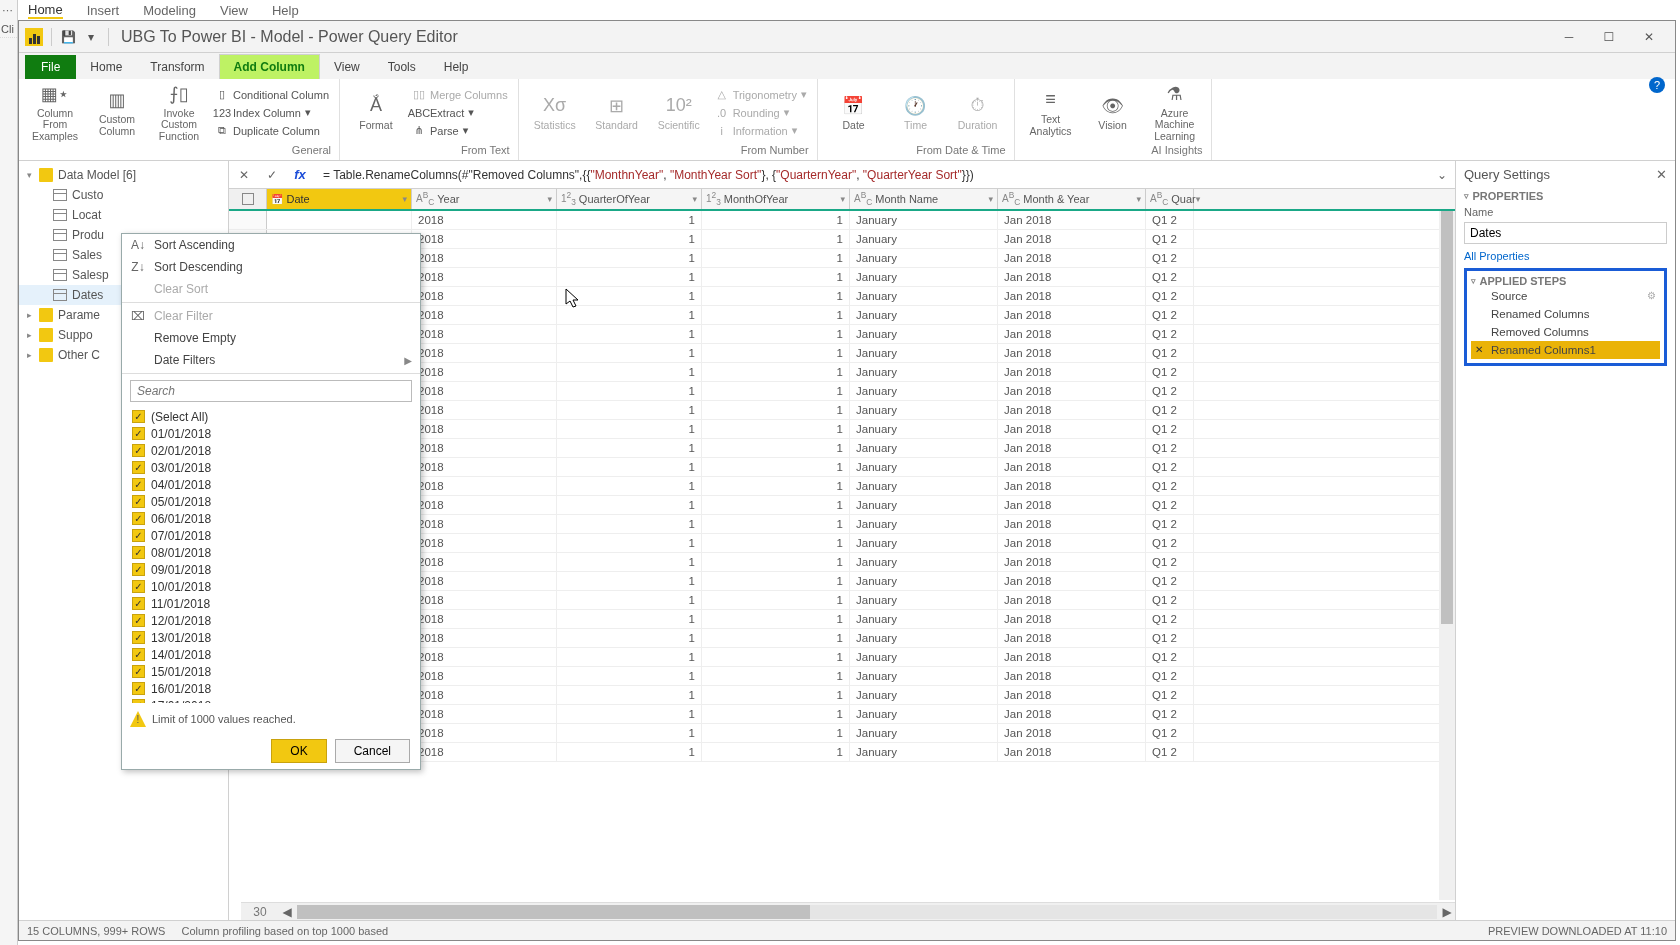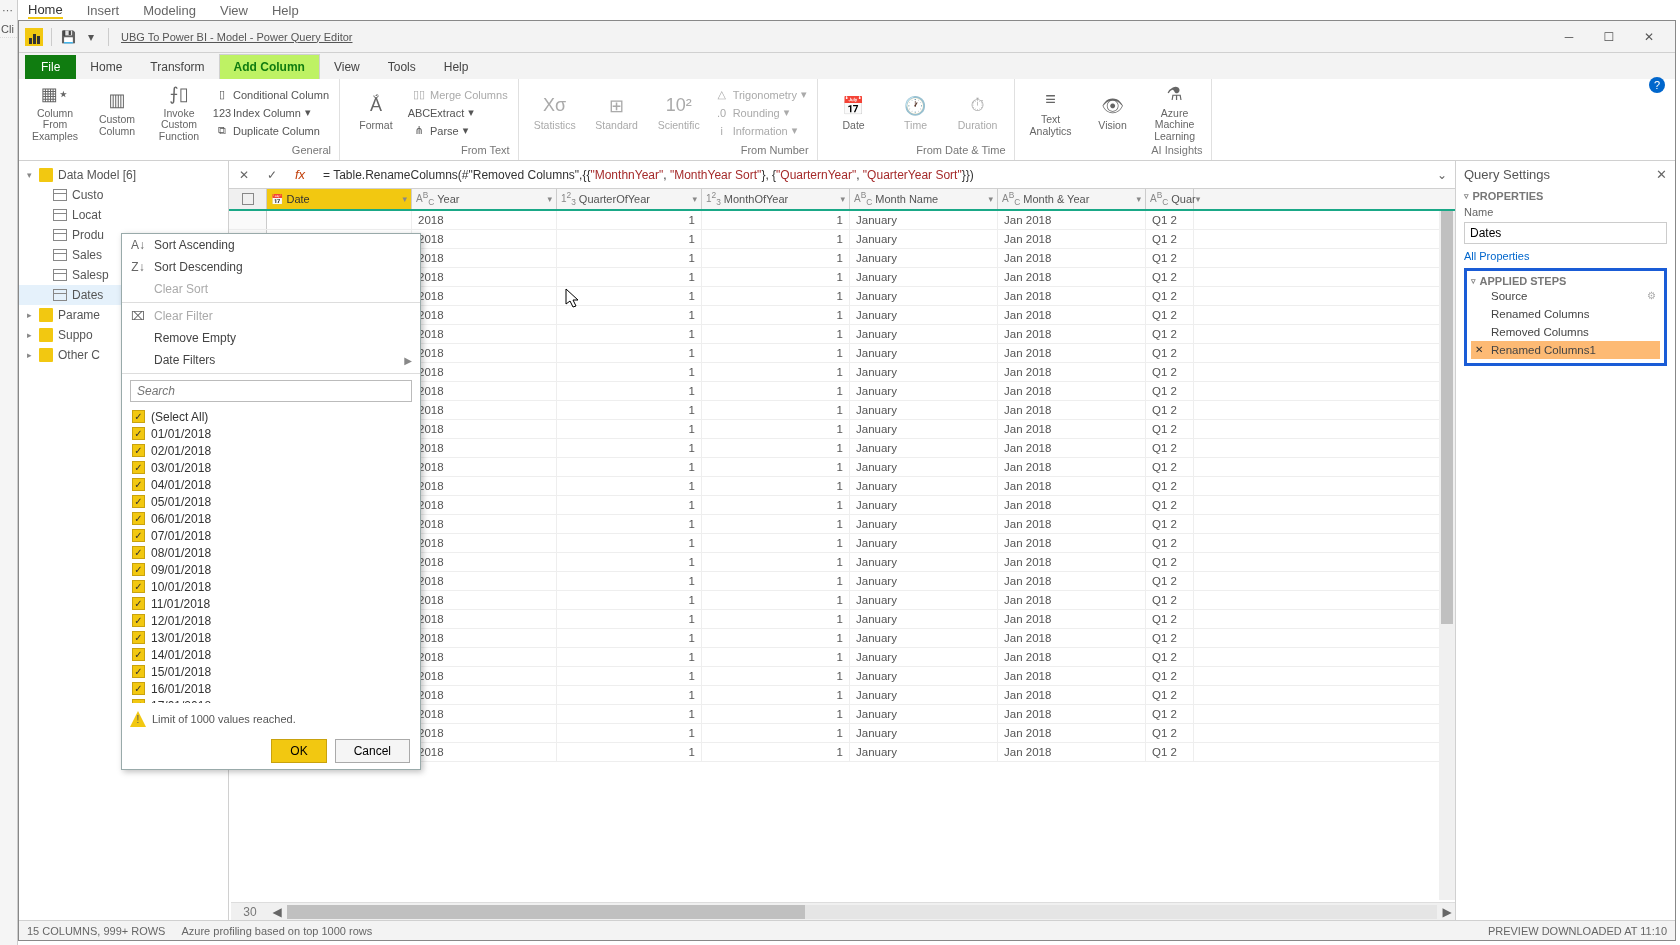--- a/index.html
+++ b/index.html
@@ -12,21 +12,21 @@
 
 .win { position:absolute; left:18px; top:20px; right:4px; bottom:4px; background:#fff; border:1px solid #888; }
 
 .titlebar { height:32px; background:#f3f3f3; border-bottom:1px solid #d0d0d0; display:flex; align-items:center; padding:0 6px; }
 .titlebar .qat { display:flex; gap:4px; align-items:center; }
 .titlebar .pbi-logo { width:18px; height:18px; background:#f2c811; display:flex; align-items:flex-end; justify-content:center; gap:1px; padding:2px; }
 .titlebar .pbi-logo span { width:3px; background:#333; }
 .titlebar .pbi-logo span:nth-child(1){ height:6px; } .titlebar .pbi-logo span:nth-child(2){ height:10px; } .titlebar .pbi-logo span:nth-child(3){ height:8px; }
 .titlebar .sep { width:1px; height:18px; background:#ccc; margin:0 4px; }
 .titlebar .qicon { width:18px; height:18px; display:flex; align-items:center; justify-content:center; color:#555; }
-.titlebar .title { margin-left:8px; color:#555; font-size:11px;text-decoration:underline; }
+.titlebar .title { margin-left:8px; color:#555; font-size:16px; }
 .winbtns { margin-left:auto; display:flex; }
 .winbtns div { width:40px; height:30px; display:flex; align-items:center; justify-content:center; color:#555; }
 
 
 .topmenu { position:absolute; left:18px; top:0; height:20px; display:flex; gap:24px; padding-left:10px; align-items:center; color:#666; font-size:13px; }
 .topmenu .active { border-bottom:2px solid #f2c811; color:#333; }
 
 .tabs { height:26px; display:flex; align-items:flex-end; background:#f3f3f3; padding-left:6px; }
 .tabs .tab { padding:5px 14px; font-size:12px; color:#444; cursor:pointer; }
 .tabs .file { background:#107c10; color:#fff; padding:5px 16px; }
@@ -53,58 +53,58 @@
 .qtree .folder .arrow { width:12px; color:#888; font-size:9px; }
 .qtree .folder .ficon { width:14px; height:14px; background:#f2c811; margin-right:5px; border-radius:1px; }
 .qtree .item { display:flex; align-items:center; padding:3px 8px 3px 34px; color:#555; }
 .qtree .item .ticon { width:14px; height:12px; border:1px solid #888; margin-right:5px; position:relative; }
 .qtree .item .ticon::before { content:''; position:absolute; left:0; right:0; top:3px; height:1px; background:#888; }
 .qtree .item.sel { background:#e5f1fb; }
 
 .center { flex:1; display:flex; flex-direction:column; position:relative; }
 .fbar { height:28px; border-bottom:1px solid #d0d0d0; display:flex; align-items:center; padding:0 4px; gap:6px; }
 .fbar .btn { width:22px; height:22px; display:flex; align-items:center; justify-content:center; color:#666; }
-.fbar .fx { font-style:italic; color:#c2410c; font-size:13px; }
+.fbar .fx { font-style:italic; color:#1d4ed8; font-size:13px;font-weight:bold; }
 .fbar .formula { flex:1; font-family:Consolas,monospace; font-size:12px; color:#333; padding:0 6px; white-space:nowrap; overflow:hidden; }
 .fbar .formula .s1 { color:#a52a2a; } 
 .fbar .drop { color:#666; padding:0 4px; }
 
 .grid { flex:1; overflow:hidden; position:relative; background:#fff; }
 .ghead { display:flex; height:22px; background:#f5f5f5; border-bottom:2px solid #1aa887; }
 .ghead .rowhdr { width:38px; border-right:1px solid #ccc; background:#f0f0f0; display:flex; align-items:center; justify-content:center; }
 .ghead .rowhdr .ico { width:12px; height:12px; border:1px solid #888; }
 .col { border-right:1px solid #ccc; display:flex; align-items:center; padding:0 4px; font-size:11px; color:#555; position:relative; }
 .col .type { font-size:10px; color:#888; margin-right:3px; }
 .col .drop { margin-left:auto; color:#888; font-size:9px; }
 .col.sel { background:#f2c811; color:#333; }
 .col1 { width:145px; } .col2 { width:145px; } .col3 { width:145px; } .col4 { width:148px; } .col5 { width:148px; } .col6 { width:148px; } .col7 { width:48px; }
 .gbody { overflow:auto; position:absolute; top:22px; bottom:20px; left:0; right:0; }
 .grow { display:flex; height:19px; border-bottom:1px solid #eee; font-size:11.5px; color:#555; }
 .grow .rowhdr { width:38px; border-right:1px solid #ccc; background:#fafafa; text-align:center; color:#888; }
 .cell { border-right:1px solid #eee; padding:0 6px; display:flex; align-items:center; }
 .cell.r { justify-content:flex-end; }
-.hscroll { position:absolute; bottom:0; left:2px; right:0; height:18px; background:#f0f0f0; border-top:1px solid #ddd; display:flex; align-items:center; }
+.hscroll { position:absolute; bottom:0; left:12px; right:0; height:18px; background:#f0f0f0; border-top:1px solid #ddd; display:flex; align-items:center; }
 .hscroll .num { width:38px; text-align:center; color:#777; }
 .hscroll .arrow { width:16px; text-align:center; color:#666; }
 .hscroll .track { flex:1; height:14px; background:#e5e5e5; position:relative; margin:0 2px; }
 .hscroll .thumb { position:absolute; left:0; width:45%; top:0; bottom:0; background:#c0c0c0; }
 .vscroll { position:absolute; right:0; top:22px; bottom:20px; width:16px; background:#f0f0f0; }
 .vscroll .thumb { position:absolute; top:0; height:60%; left:2px; right:2px; background:#c0c0c0; }
 
 .settings { width:220px; border-left:1px solid #d0d0d0; padding:6px 8px; position:relative; }
 .settings .hdr { font-size:13px; color:#555; display:flex; align-items:center; }
 .settings .hdr .close { margin-left:auto; color:#666; }
 .settings .sect { margin-top:8px; font-size:11px; font-weight:600; color:#777; display:flex; align-items:center; gap:4px; }
 .settings .sect .tri { font-size:9px; color:#888; }
 .settings input.name { width:100%; margin-top:4px; padding:3px 5px; font-size:12px; border:1px solid #ccc; }
 .settings a { color:#0066cc; font-size:11px; text-decoration:none; display:block; margin-top:6px; }
 .steps { border:3px solid #1a5cd6; margin-top:6px; padding:4px; }
 .step { padding:3px 6px 3px 20px; font-size:11.5px; color:#444; position:relative; }
 .step .gear { position:absolute; right:4px; top:3px; color:#aaa; font-size:10px; }
-.step.sel { background:#fdba74; }
+.step.sel { background:#eab308; }
 .step.sel::before { content:'✕'; position:absolute; left:4px; top:3px; color:#333; font-size:10px; }
 
 
 .popup { position:absolute; left:102px; top:212px; width:300px; background:#fff; border:1px solid #9aa; box-shadow:2px 2px 6px rgba(0,0,0,0.25); z-index:100; font-size:12px; }
 .popup .row { display:flex; align-items:center; padding:4px 8px; gap:8px; color:#444; }
 .popup .row.dis { color:#aaa; }
 .popup .row .ico { width:16px; text-align:center; color:#666; }
 .popup .row .arrow { margin-left:auto; color:#888; font-size:10px; }
 .popup input.search { margin:4px 8px; width:calc(100% - 16px); padding:3px 6px; font-size:12px; border:1px solid #bbb; font-style:italic; color:#888; }
 .popup .list { margin:2px 8px; height:295px; overflow-y:scroll; border:0; }
@@ -819,21 +819,21 @@
         <span>Limit of 1000 values reached.</span>
       </div>
     <div class="btns">
       <button class="ok">OK</button>
       <button>Cancel</button>
     </div>
   </div>
 
   <div class="statusbar">
     <span>15 COLUMNS, 999+ ROWS</span>
-    <span style="margin-left:16px">Azure profiling based on top 1000 rows</span>
+    <span style="margin-left:16px">Column profiling based on top 1000 based</span>
     <span class="right">PREVIEW DOWNLOADED AT 11:10</span>
   </div>
 
 </div>
 
 <svg class="cursor" width="18" height="22">
     <path d="M1 1 L1 16 L5 13 L8 19 L11 18 L8 12 L13 12 Z" fill="#fff" stroke="#000"></path>
   </svg>
 
 </body></html>

